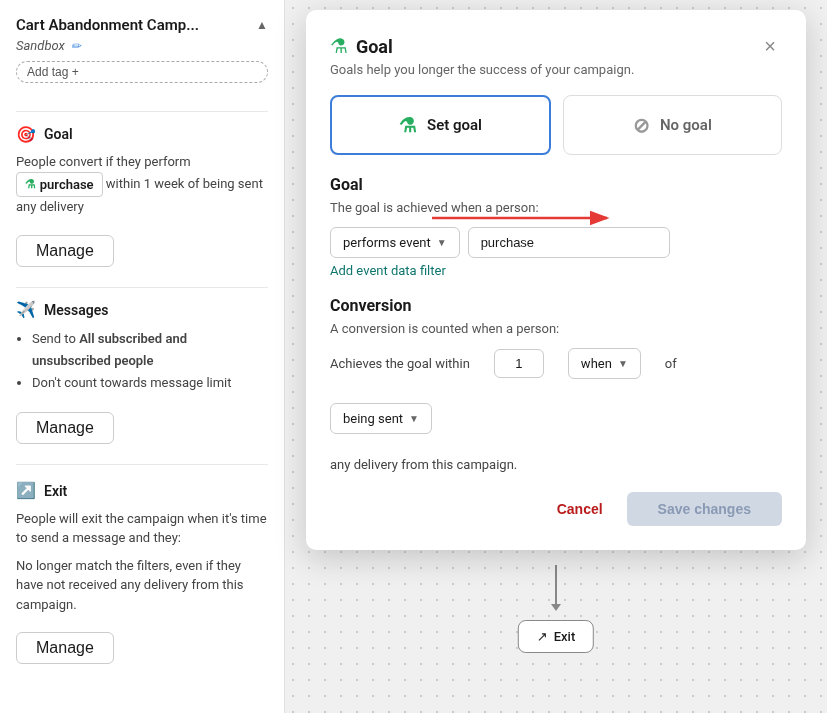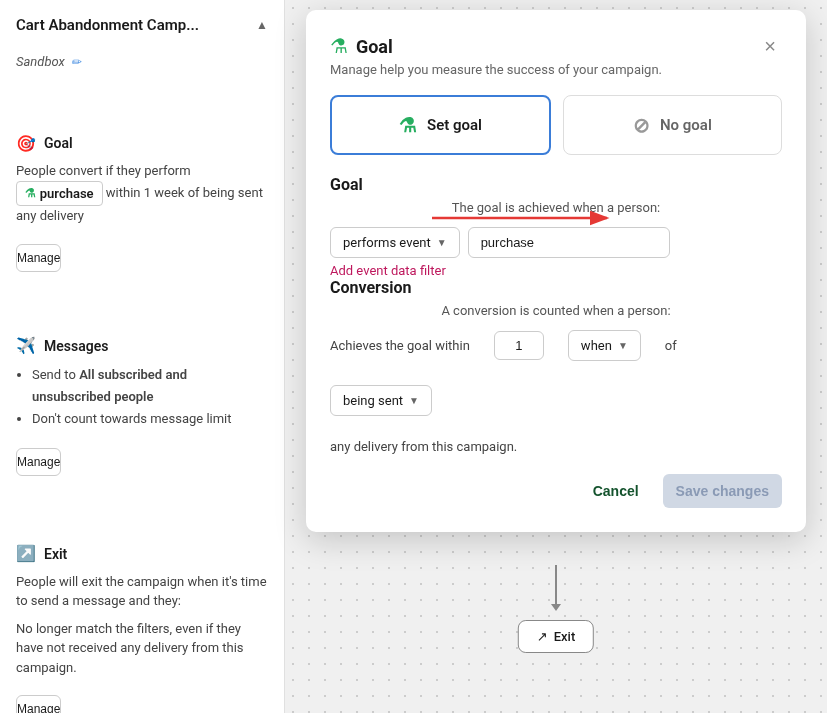--- a/index.html
+++ b/index.html
@@ -15,21 +15,21 @@
 
     
     .sidebar {
       width: 285px;
       min-width: 285px;
       background: #fff;
       border-right: 1px solid #e0e0e0;
       padding: 16px;
       display: flex;
       flex-direction: column;
-      gap: 16px;
+      gap: 0;
       overflow-y: auto;
     }
 
     .sidebar-header {
       display: flex;
       align-items: center;
       justify-content: space-between;
       margin-bottom: 4px;
     }
 
@@ -129,22 +129,22 @@
       font-size: 12px;
       color: #27ae60;
     }
 
     .manage-btn {
       display: inline-flex;
       align-items: center;
       justify-content: center;
       border: 1.5px solid #ccc;
       border-radius: 6px;
-      padding: 6px 0;
-      font-size: 12px;
+      padding: 6px 19px;
+      font-size: 16px;
       font-weight: 500;
       color: #1a1a1a;
       background: #fff;
       cursor: pointer;
       margin-top: 10px;
     }
 
     .messages-list {
       margin: 6px 0 8px 16px;
       font-size: 13px;
@@ -272,21 +272,20 @@
       font-size: 16px;
       font-weight: 700;
       color: #1a1a1a;
       margin-bottom: 6px;
     }
 
     .modal-section-desc {
       font-size: 13px;
       color: #555;
       margin-bottom: 12px;
-      text-align: center;
     }
 
     .goal-condition-row {
       display: flex;
       gap: 8px;
       align-items: center;
       margin-bottom: 4px;
     }
 
     .select-dropdown {
@@ -312,25 +311,26 @@
       border: 1.5px solid #ccc;
       border-radius: 6px;
       padding: 7px 12px;
       font-size: 13px;
       color: #1a1a1a;
       background: #fff;
       min-width: 140px;
     }
 
     .add-filter-link {
-      color: #be185d;
+      color: #0f766e;
       font-size: 13px;
       text-decoration: none;
       cursor: pointer;
       display: inline-block;
+      margin-bottom: 18px;
     }
 
     
     .conversion-row {
       display: flex;
       align-items: center;
       gap: 24px;
       flex-wrap: wrap;
       margin-bottom: 23px;
     }
@@ -357,30 +357,30 @@
       justify-content: flex-end;
       gap: 12px;
       margin-top: 20px;
     }
 
     .cancel-btn {
       background: none;
       border: none;
       font-size: 14px;
       font-weight: 600;
-      color: #14532d;
+      color: #b91c1c;
       cursor: pointer;
       padding: 8px 12px;
     }
 
     .save-btn {
       background: #d0d8e4;
       border: none;
       border-radius: 6px;
-      padding: 9px 13px;
+      padding: 9px 31px;
       font-size: 14px;
       font-weight: 600;
       color: #8a9ab5;
       cursor: not-allowed;
     }
 
     
     .red-arrow-1 {
       position: absolute;
       top: 188px;
@@ -437,20 +437,21 @@
 
 <div class="sidebar">
   <div class="sidebar-header">
     <span class="sidebar-title">Cart Abandonment Camp...</span>
     <span class="sidebar-chevron">▲</span>
   </div>
   <div class="sandbox-row">
     <span>Sandbox</span>
     <span class="edit-icon">✏</span>
   </div>
+  <button class="add-tag-btn">Add tag +</button>
 
   <div class="divider"></div>
 
   <div class="section">
     <div class="section-header">
       <span class="section-icon">🎯</span>
       <span>Goal</span>
     </div>
     <div class="section-desc">
       <span>People convert if they perform</span>
@@ -515,21 +516,21 @@
 
   <div class="modal-overlay">
     <div class="modal">
       <div class="modal-header">
         <div class="modal-title-row">
           <span style="color:#27ae60;font-size:20px;">⚗</span>
           <span class="modal-title">Goal</span>
         </div>
         <button class="modal-close">×</button>
       </div>
-      <div class="modal-subtitle">Manage help you measure the success of your campaign.</div>
+      <div class="modal-subtitle">Goals help you longer the success of your campaign.</div>
 
       
       <div class="goal-type-row">
         <div class="goal-type-btn active">
           <span class="goal-type-icon">⚗</span>
           <span>Set goal</span>
         </div>
         <div class="goal-type-btn inactive">
           <span class="goal-type-icon gray">⊘</span>
           <span>No goal</span>

